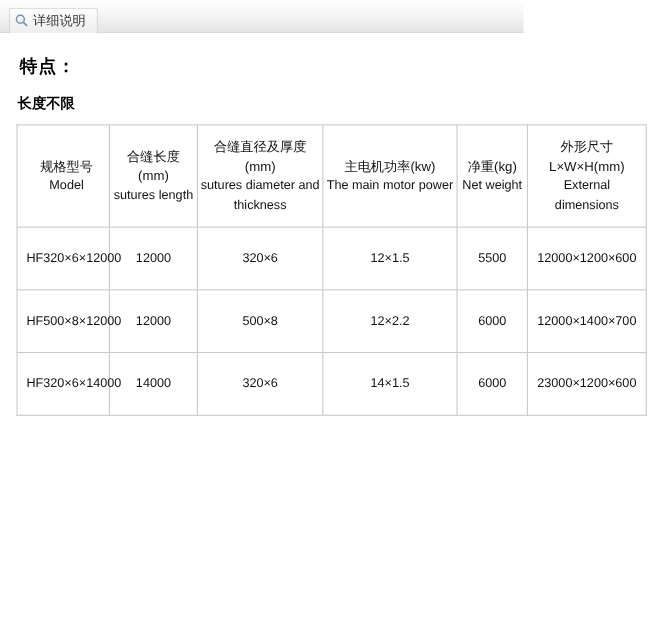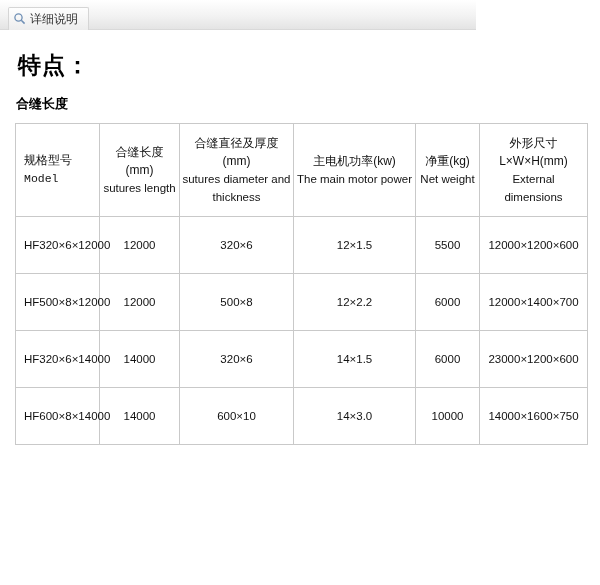--- a/index.html
+++ b/index.html
@@ -53,21 +53,21 @@
   }
   .header-tab .tab-icon svg { display: block; }
   .header-tab .tab-label { line-height: 1; }
 
   
   .content {
     padding: 14px 14px 0 14px;
   }
 
   .section-title {
-    font-size: 23px;
+    font-size: 16px;
     font-weight: bold;
     color: #000;
     margin: 6px 0 10px 4px;
     letter-spacing: 1px;
   }
 
   ul.feature-list {
     list-style: none;
     margin: 0 0 6px 0;
     padding: 0 0 0 10px;
@@ -121,23 +121,22 @@
   }
   table.spec-table thead th .hz {
     display: block;
     font-size: 12px;
   }
   table.spec-table thead th .en {
     display: block;
     font-size: 11.5px;
   }
   table.spec-table thead th.model-col {
-    text-align: left;
+    text-align: center;
     padding-left: 8px;
-    font-family: Liberation Mono, monospace;
   }
   table.spec-table tbody td {
     height: 48px;
   }
   table.spec-table tbody td.model-cell {
     text-align: right;
     padding-left: 8px;
     font-size: 11.5px;
   }
 
@@ -164,21 +163,21 @@
       </span>
       <span class="tab-label">详细说明</span>
     </div>
   </div>
 
   <div class="content">
 
     <div class="section-title">特点：</div>
 
 
-    <div class="subsection-title">合缝长度</div>
+    <div class="subsection-title">长度不限</div>
 
     <table class="spec-table">
       <colgroup>
         <col class="c0">
           <col class="c1">
           <col class="c2">
           <col class="c3">
           <col class="c4">
           <col class="c5">
       </colgroup>
@@ -228,25 +227,17 @@
           <td>12000×1400×700</td>
         </tr>
         <tr>
           <td class="model-cell">HF320×6×14000</td>
           <td>14000</td>
           <td>320×6</td>
           <td>14×1.5</td>
           <td>6000</td>
           <td>23000×1200×600</td>
         </tr>
-        <tr>
-          <td class="model-cell">HF600×8×14000</td>
-          <td>14000</td>
-          <td>600×10</td>
-          <td>14×3.0</td>
-          <td>10000</td>
-          <td>14000×1600×750</td>
-        </tr>
       </tbody>
     </table>
 
   </div>
 </div>
 
 </body></html>

